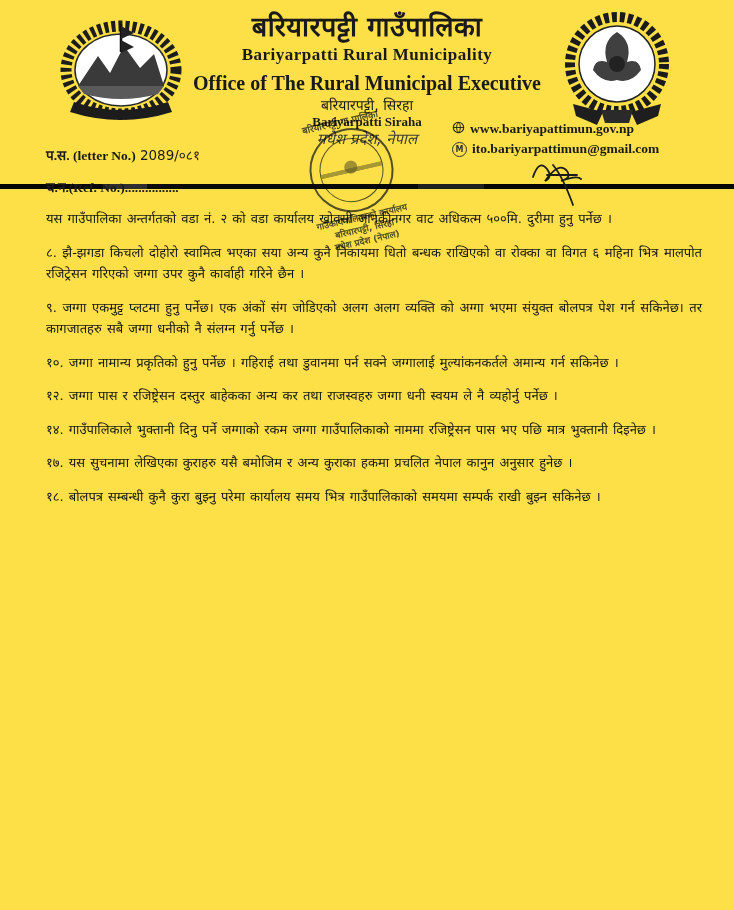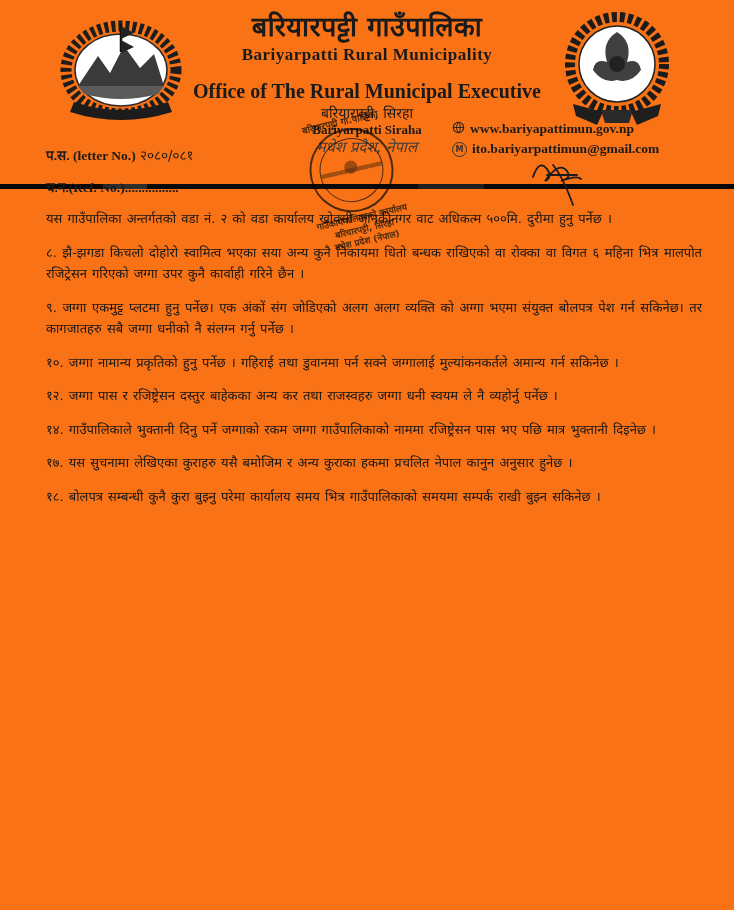--- a/index.html
+++ b/index.html
@@ -1,36 +1,36 @@
 <!DOCTYPE html>
 <html><head>
 <meta charset="utf-8">
 <style>
   html,body{margin:0;padding:0;background:#e8e8e8;}
   .page{
     position:relative;
     width:734px;height:910px;
     margin:0 auto;
-    background:#f97316;
+    background:#fde047;
     overflow:hidden;
     font-family:"DejaVu Sans",sans-serif;
     color:#1a1a1a;
   }
   
   .logo{position:absolute;}
   .logo-left{left:58px;top:16px;}
   .logo-right{left:553px;top:12px;}
   .header-center{
     position:absolute;left:140px;right:140px;top:12px;
     text-align:center;line-height:1.1;z-index:2;
   }
   .title-np{font-size:27px;font-weight:bold;letter-spacing:.5px;margin:0 0 4px 0;}
   .title-en{font-family:"Liberation Serif",serif;font-size:17px;font-weight:bold;margin:0 0 3px 0;letter-spacing:.5px;}
   .office-np{font-size:30px;font-weight:600;margin:2px 0 4px 0;}
-  .office-en{font-family:"Liberation Serif",serif;font-size:20px;font-weight:bold;margin:16px 0 4px 0;}
+  .office-en{font-family:"Liberation Serif",serif;font-size:20px;font-weight:bold;margin:8px 0 4px 0;}
   .addr-np{font-size:14px;margin:2px 0 1px 0;}
   .addr-en{font-family:"Liberation Serif",serif;font-size:13px;font-weight:bold;margin:0;}
   .addr-prov{font-size:15px;margin:2px 0 4px 0;color:#3a3a3a;font-style:italic;}
   
   .meta-left{position:absolute;left:46px;top:146px;font-size:13.5px;z-index:2;}
   .meta-left .row{margin-bottom:14px;}
   .meta-left .lbl{font-family:"Liberation Serif",serif;font-weight:bold;text-align:right;}
   .meta-right{position:absolute;left:452px;top:121px;font-size:13.5px;z-index:2;}
   .meta-right .row{margin-bottom:4px;display:flex;align-items:center;gap:5px;}
   .meta-right .v{font-family:"Liberation Serif",serif;font-weight:bold;}
@@ -109,21 +109,21 @@
     <div class="title-en">Bariyarpatti Rural Municipality</div>
     <div class="office-en">Office of The Rural Municipal Executive</div>
     <div class="addr-np">बरियारपट्टी, सिरहा</div>
     <div class="addr-en">Bariyarpatti Siraha</div>
     <div class="addr-prov">मधेश प्रदेश, नेपाल</div>
   </div>
 
   <div class="meta-left">
     <div class="row">
       <span class="lbl">प.स.  (letter No.)</span>
-      <span>२०८०/०८१</span>
+      <span>2089/०८१</span>
     </div>
     <div class="row">
       <span class="lbl">च.न.(Ref. No.)................</span>
     </div>
   </div>
 
   <div class="meta-right">
     <div class="row">
       <span>
         <svg width="13" height="13" viewBox="0 0 14 14">

